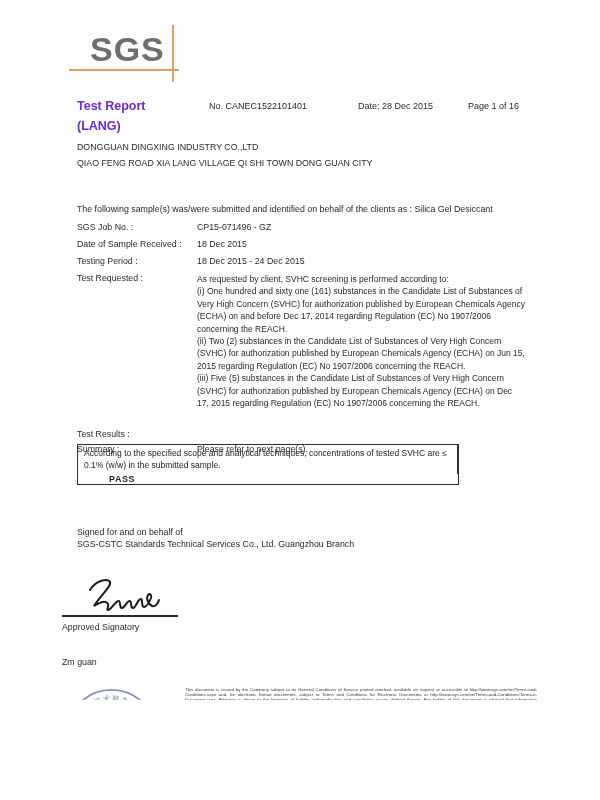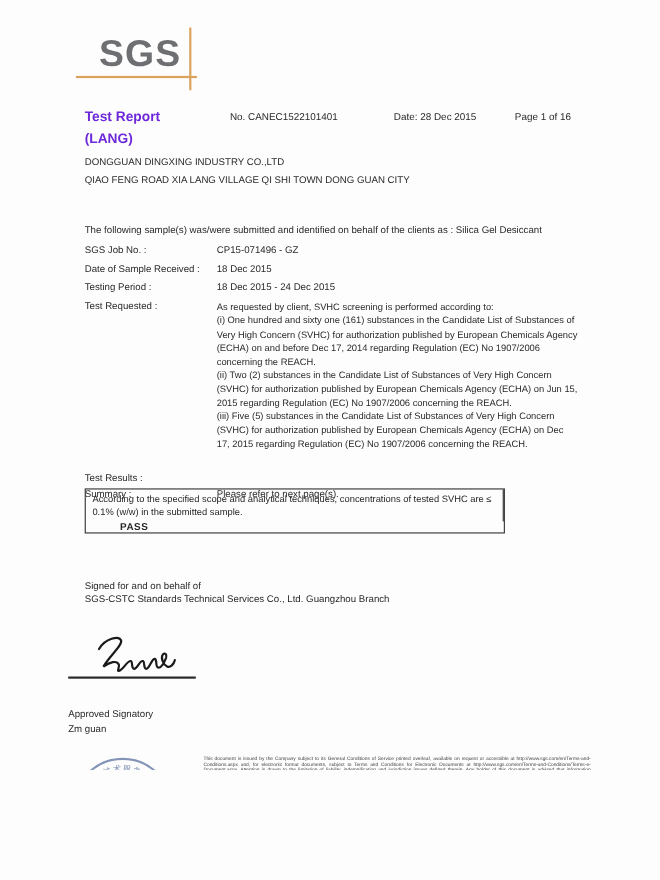--- a/index.html
+++ b/index.html
@@ -78,21 +78,21 @@
   </div>
 
   <div class="abs body-txt" style="left:77px;top:527px;text-align:right;">Signed for and on behalf of</div>
   <div class="abs body-txt" style="left:77px;top:539px;">SGS-CSTC Standards Technical Services Co., Ltd. Guangzhou Branch</div>
 
   <svg class="abs" style="left:86px;top:576px;" width="75" height="42" viewBox="0 0 75 42">
     <path d="M4 14 C10 4 22 2 24 6 C26 10 14 20 8 30 C14 26 20 24 22 28 C23 31 20 34 22 34 C26 33 30 24 33 25 C35 26 33 32 36 32 C39 32 41 24 44 25 C46 26 44 32 47 32 C50 32 52 22 55 23 C57 24 55 31 58 31 C60 31 63 27 65 22 C66 19 64 17 62 19 C60 22 62 28 66 30 C69 31 72 28 73 24" stroke="#1a1a1a" stroke-width="2" fill="none" stroke-linecap="round"></path>
   </svg>
   <div class="abs" style="left:62px;top:615px;width:116px;height:2px;background:#2a2a2a;"></div>
   <div class="abs body-txt" style="left:62px;top:621px;margin-top:36px;">Zm guan</div>
-  <div class="abs body-txt" style="left:62px;top:644px;text-align:center;">Approved Signatory</div>
+  <div class="abs body-txt" style="left:62px;top:622px;text-align:center;">Approved Signatory</div>
 
   <svg class="abs" style="left:64px;top:687px;" width="95" height="95" viewBox="0 0 100 100">
     <circle cx="50" cy="50" r="47" fill="none" stroke="#8394b8" stroke-width="2"></circle>
     <defs>
         <path id="arcPath" d="M 13 52 A 37 37 0 0 1 87 52"></path>
       </defs>
     <text font-size="8" fill="#7e8fb3" font-family="DejaVu Sans, sans-serif" letter-spacing="1">
       <textPath href="#arcPath" startOffset="50%" text-anchor="middle">通标标准技术服务有限公司</textPath>
     </text>
     <text x="45" y="58" text-anchor="middle" font-size="22" font-weight="bold" fill="#77787b" font-family="Liberation Sans, sans-serif">SGS</text>

